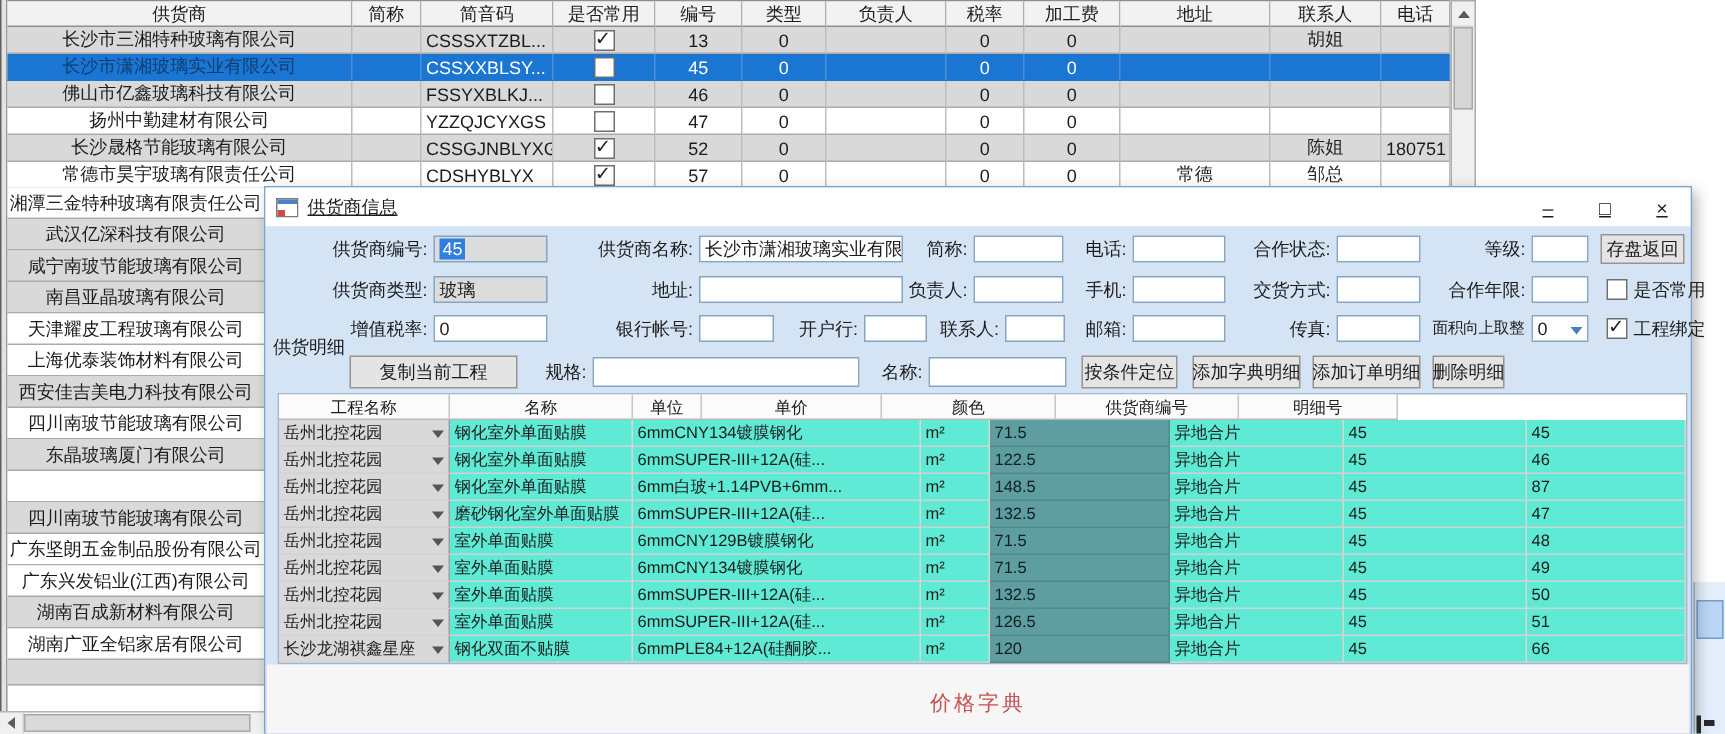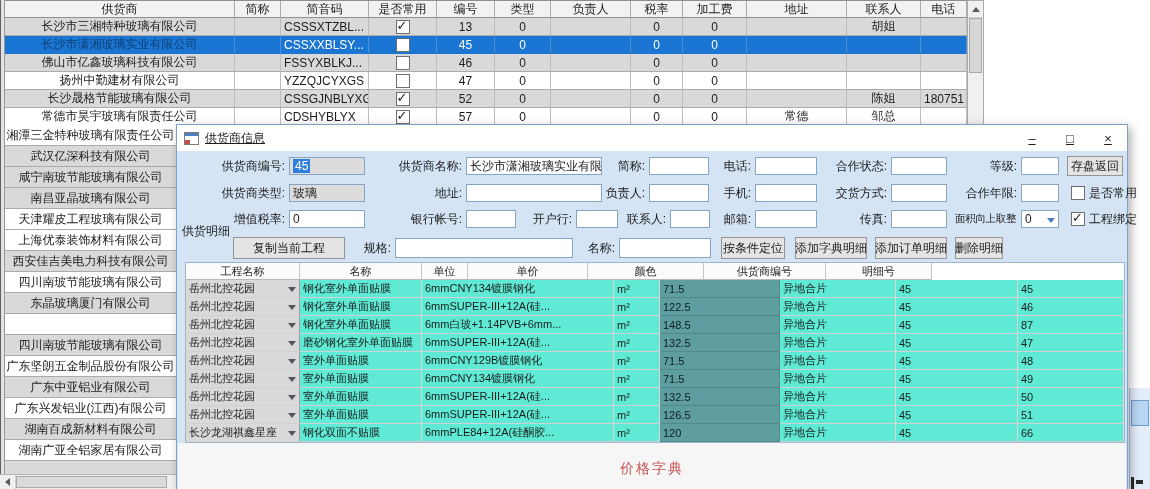--- a/index.html
+++ b/index.html
@@ -213,21 +213,20 @@
     <div class="srow g">咸宁南玻节能玻璃有限公司</div>
     <div class="srow g">南昌亚晶玻璃有限公司</div>
     <div class="srow">天津耀皮工程玻璃有限公司</div>
     <div class="srow">上海优泰装饰材料有限公司</div>
     <div class="srow g">西安佳吉美电力科技有限公司</div>
     <div class="srow">四川南玻节能玻璃有限公司</div>
     <div class="srow g">东晶玻璃厦门有限公司</div>
     <div class="srow"></div>
     <div class="srow g">四川南玻节能玻璃有限公司</div>
     <div class="srow">广东坚朗五金制品股份有限公司</div>
-    <div class="srow g">广东中亚铝业有限公司</div>
     <div class="srow">广东兴发铝业(江西)有限公司</div>
     <div class="srow g">湖南百成新材料有限公司</div>
     <div class="srow">湖南广亚全铝家居有限公司</div>
     <div class="srow g partial">山东华建铝业集团有限公司</div>
   </div>
 
 <div class="vscroll">
   <div class="vup">
       <span class="tri-up"></span>
     </div>

